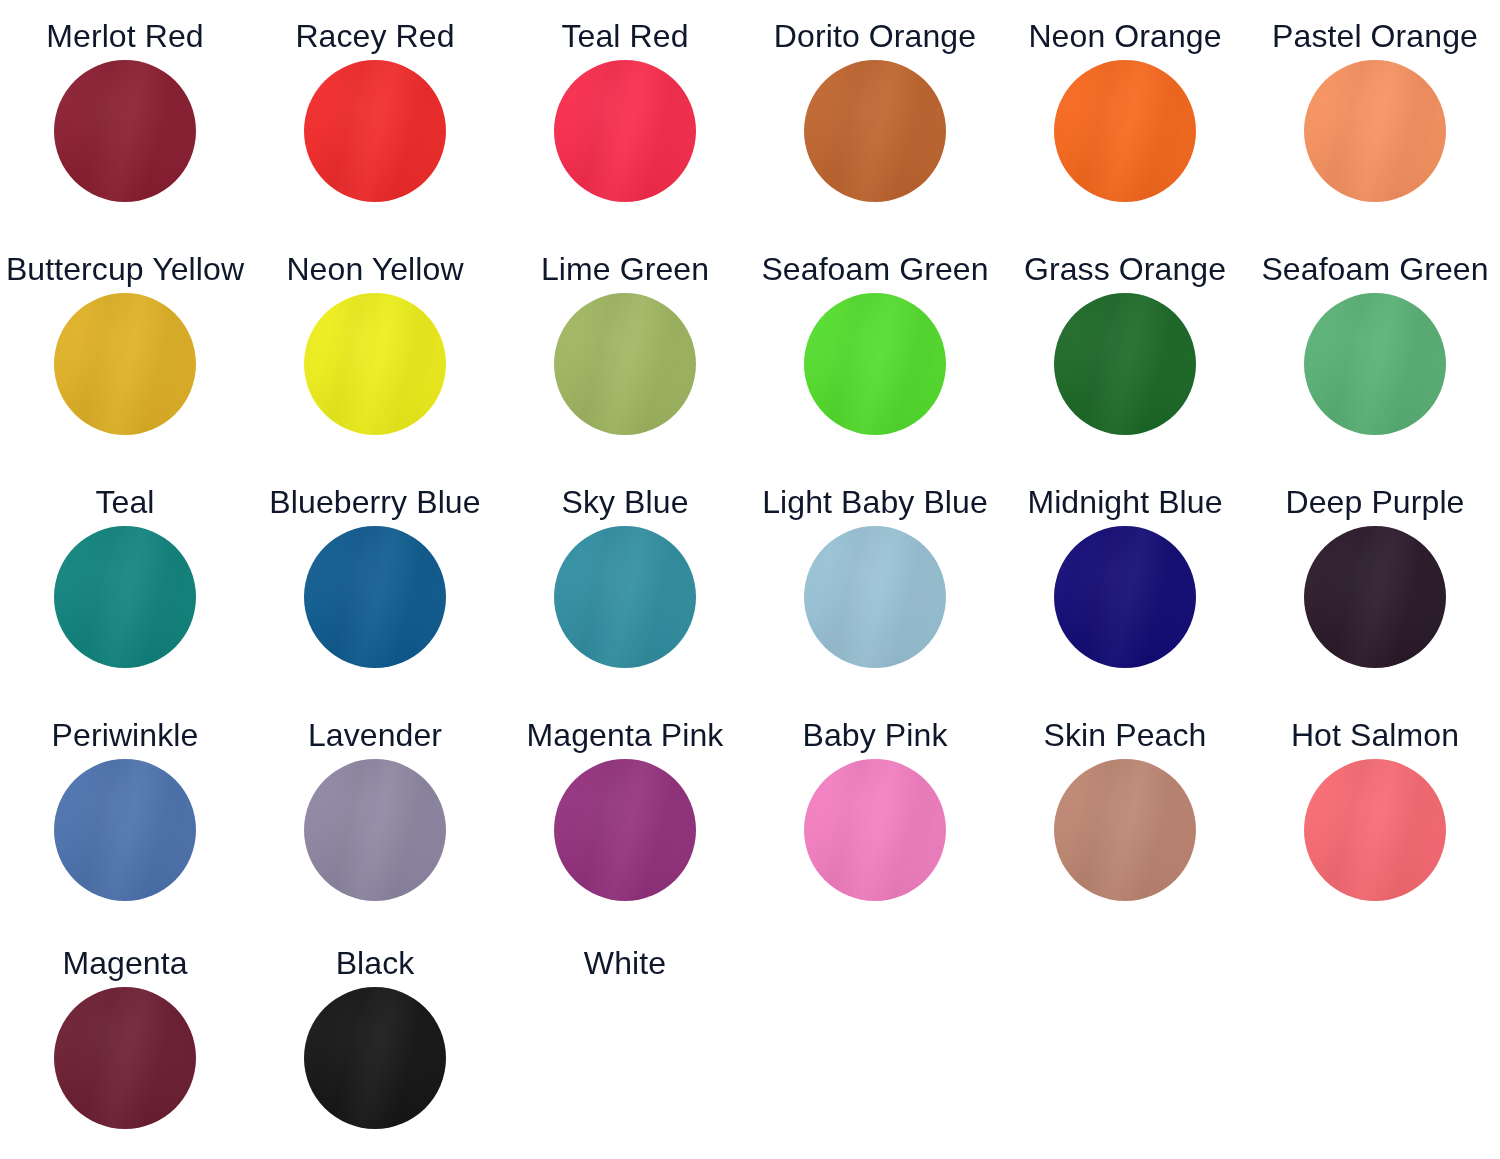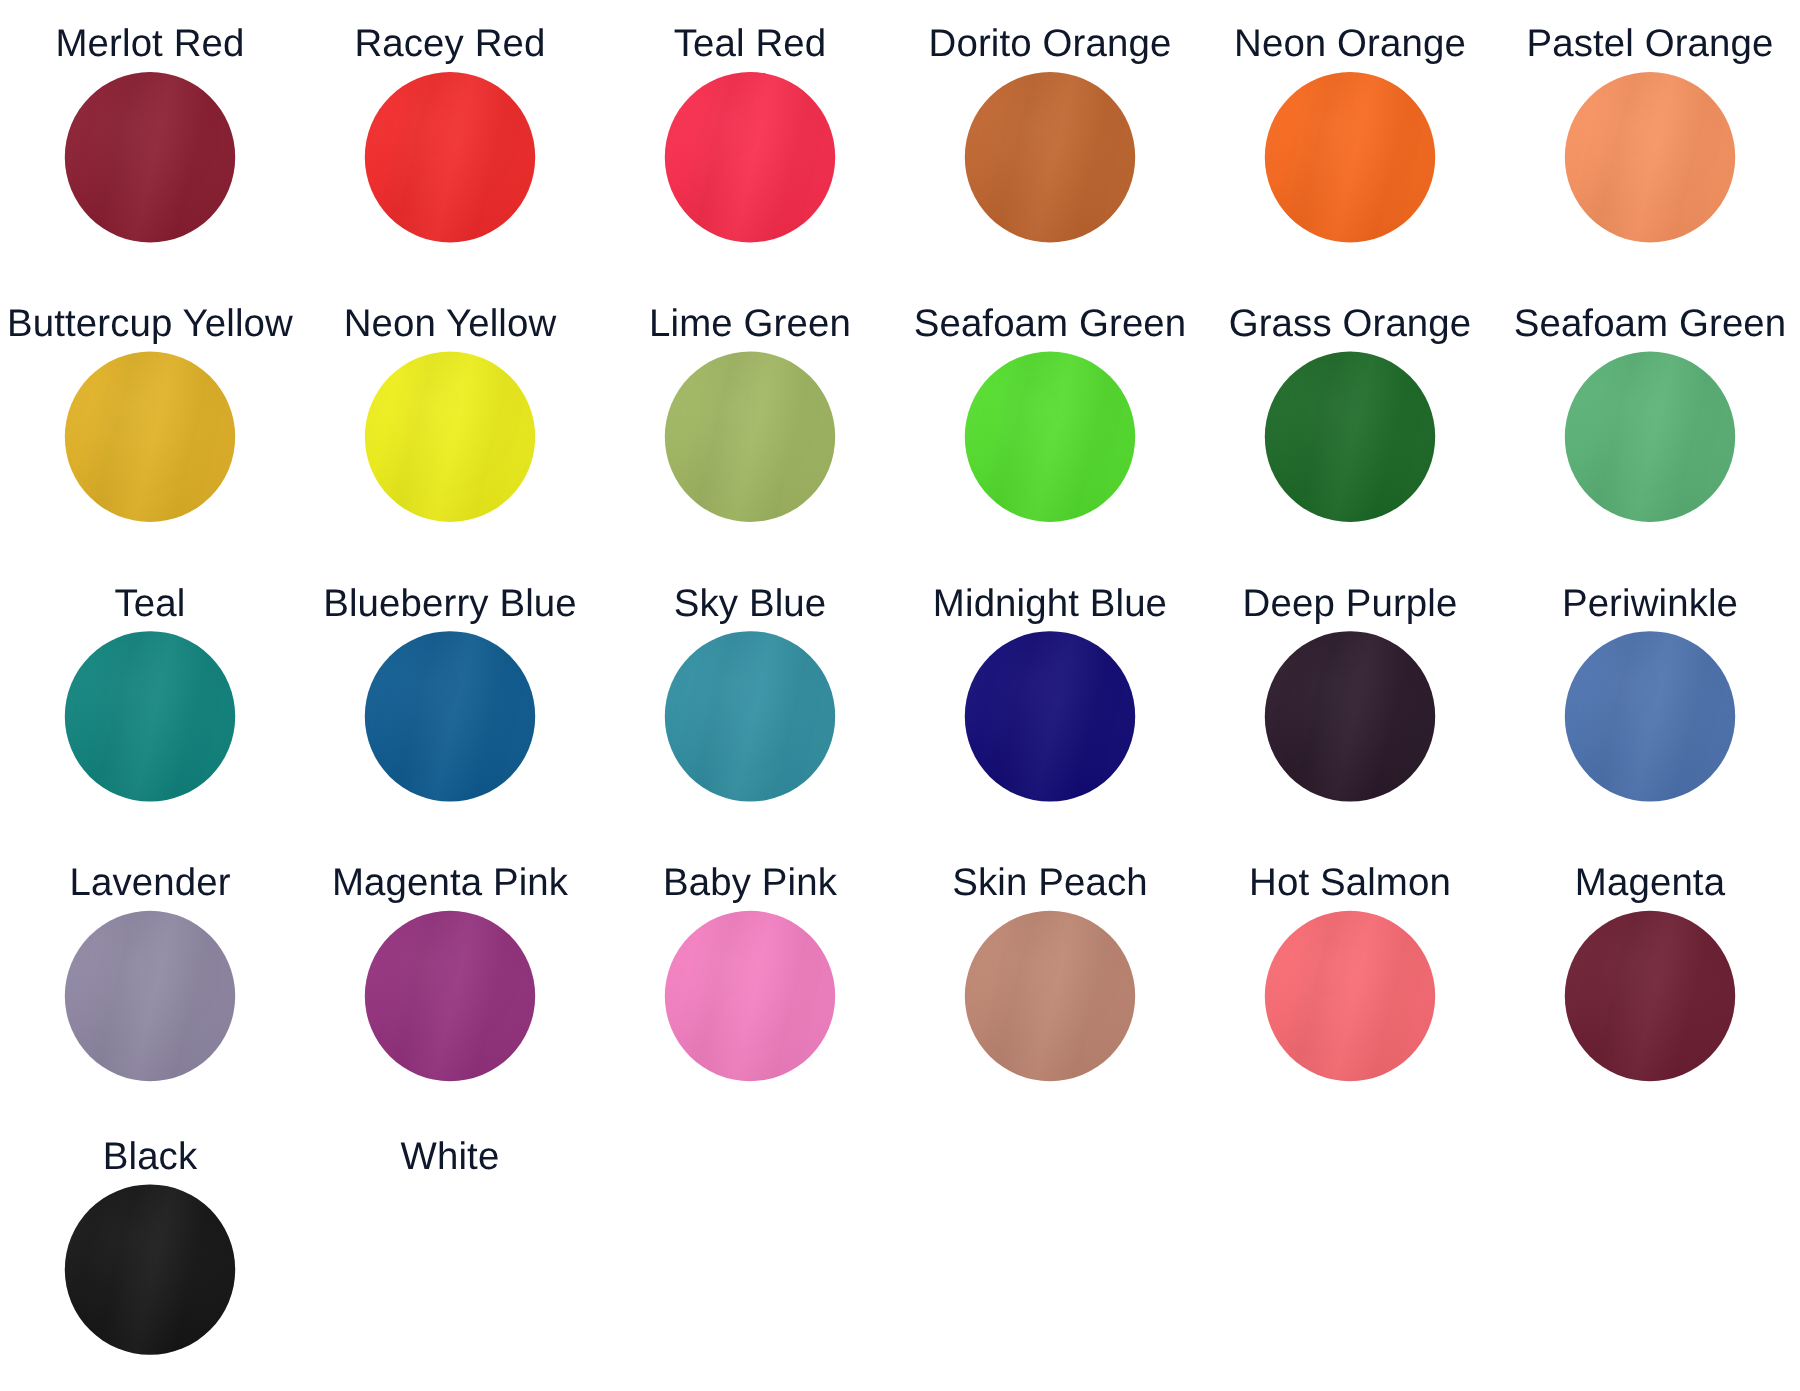--- a/index.html
+++ b/index.html
@@ -119,20 +119,24 @@
     </div>
     <div class="swatch-cell">
       <div class="swatch-label">Blueberry Blue</div>
       <div class="swatch-disc" style="background-color: rgb(15, 93, 146);"></div>
     </div>
     <div class="swatch-cell">
       <div class="swatch-label">Sky Blue</div>
       <div class="swatch-disc" style="background-color: rgb(50, 145, 164);"></div>
     </div>
     <div class="swatch-cell">
+      <div class="swatch-label">Light Baby Blue</div>
+      <div class="swatch-disc" style="background-color: rgb(155, 197, 216);"></div>
+    </div>
+    <div class="swatch-cell">
       <div class="swatch-label">Midnight Blue</div>
       <div class="swatch-disc" style="background-color: rgb(19, 11, 120);"></div>
     </div>
     <div class="swatch-cell">
       <div class="swatch-label">Deep Purple</div>
       <div class="swatch-disc" style="background-color: rgb(43, 26, 43);"></div>
     </div>
     <div class="swatch-cell">
       <div class="swatch-label">Periwinkle</div>
       <div class="swatch-disc" style="background-color: rgb(78, 116, 177);"></div>

